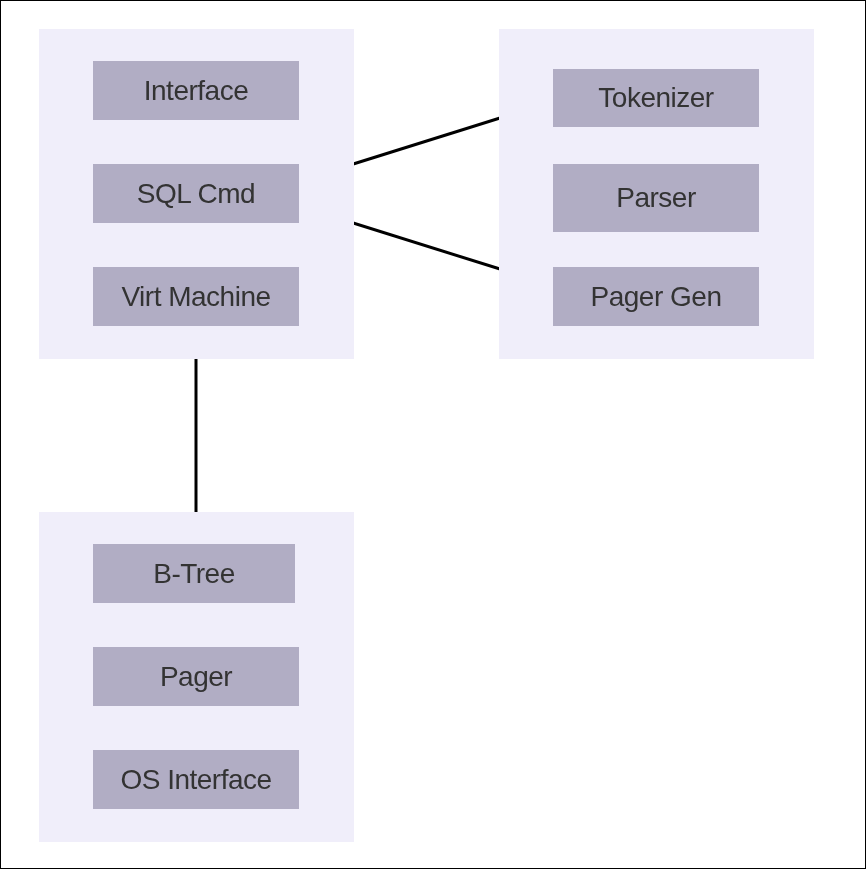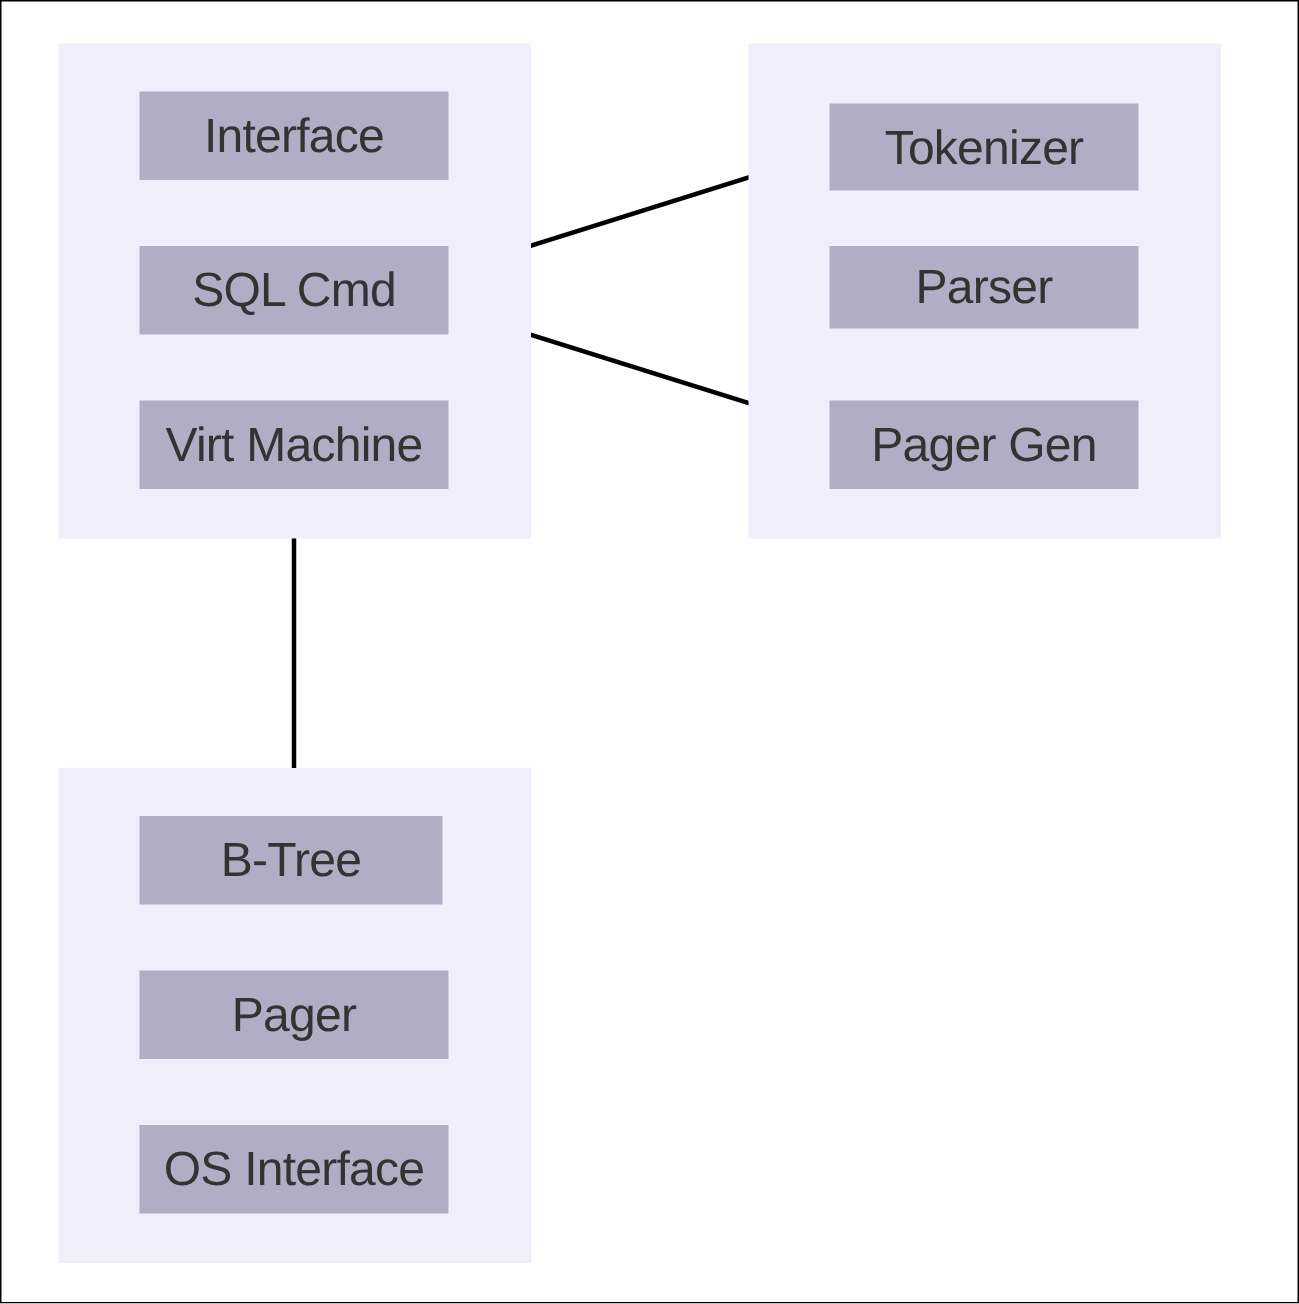--- a/index.html
+++ b/index.html
@@ -22,21 +22,21 @@
     .group {
       position: absolute;
       background: #f0eefa;
     }
     .node {
       position: absolute;
       background: #b1adc4;
       display: flex;
       align-items: center;
       justify-content: center;
-      font-size: 32px;
+      font-size: 28px;
       color: #333333;
       letter-spacing: -0.5px;
     }
     svg.connectors {
       position: absolute;
       top: 0;
       left: 0;
       width: 866px;
       height: 869px;
       pointer-events: none;
@@ -84,21 +84,21 @@
   <div class="node" style="left:92px; top:266px; width:206px; height:59px;">
     <span>Virt Machine</span>
   </div>
   <div class="node" style="left:92px; top:163px; width:206px; height:59px;">
     <span>SQL Cmd</span>
   </div>
 
   <div class="node" style="left:552px; top:68px; width:206px; height:58px;">
     <span>Tokenizer</span>
   </div>
-  <div class="node" style="left:552px; top:163px; width:206px; height:55px;">
+  <div class="node" style="left:552px; top:163px; width:206px; height:68px;">
     <span>Parser</span>
   </div>
   <div class="node" style="left:552px; top:266px; width:206px; height:59px;">
     <span>Pager Gen</span>
   </div>
 
   <div class="node" style="left:92px; top:543px; width:202px; height:59px;">
     <span>B-Tree</span>
   </div>
   <div class="node" style="left:92px; top:749px; width:206px; height:59px;">

